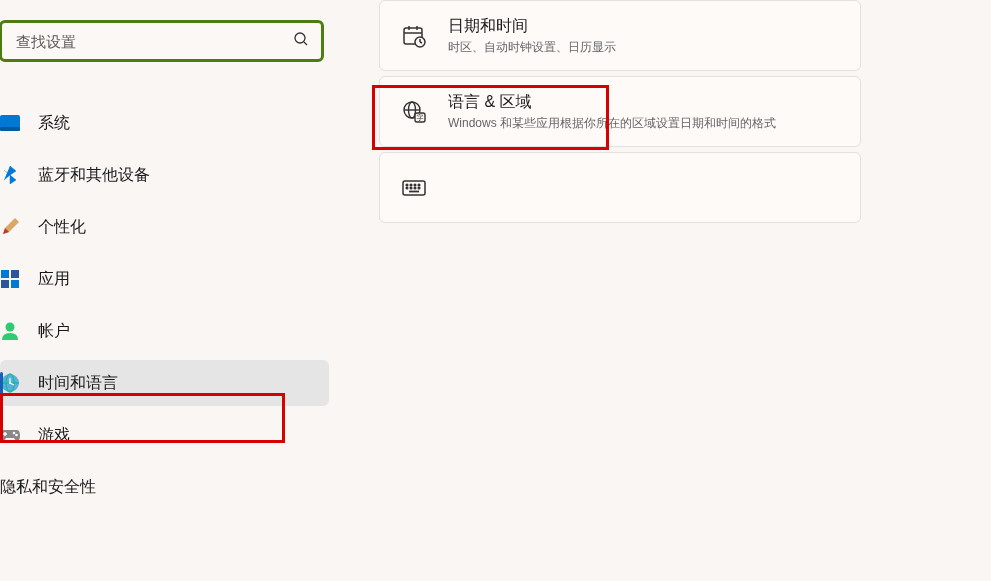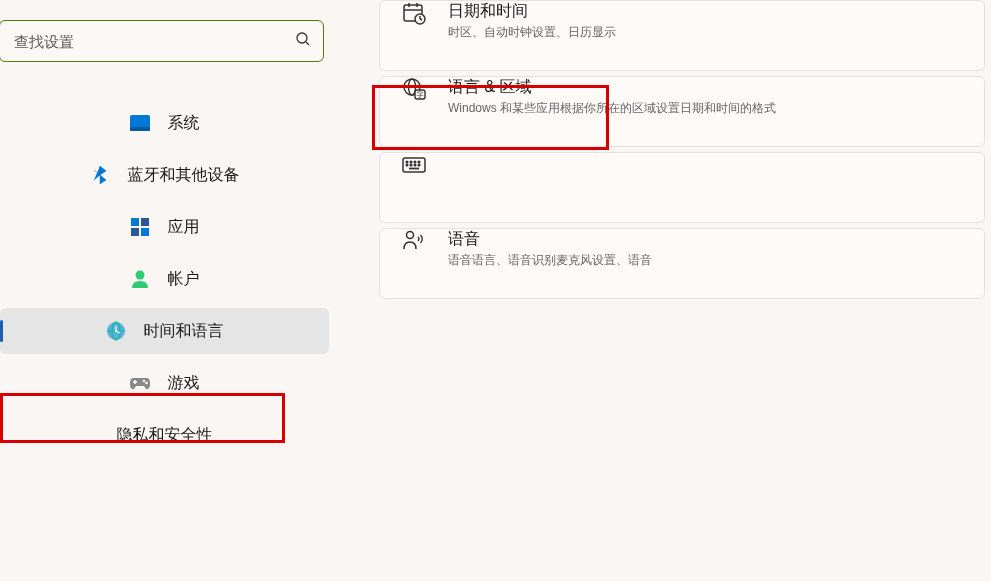--- a/index.html
+++ b/index.html
@@ -15,21 +15,21 @@
       overflow: hidden;
       display: flex;
     }
     .sidebar {
       width: 329px;
       padding-top: 20px;
     }
     .search-box {
       width: 325px;
       height: 42px;
-      border: 1px solid #4d7c0f;
+      border: 3px solid #4d7c0f;
       border-radius: 6px;
       background: #fcf8f5;
       display: flex;
       align-items: center;
       padding: 0 12px 0 14px;
       margin-bottom: 38px;
       margin-left: -1px;
     }
     .search-input {
       flex: 1;
@@ -49,21 +49,20 @@
       list-style: none;
     }
     .nav-item {
       display: flex;
       align-items: center;
       height: 46px;
       cursor: pointer;
       border-radius: 6px;
       margin-bottom: 6px;
       gap: 18px;
-      justify-content: center;
     }
     .nav-item.selected {
       background: #e5e5e5;
       position: relative;
     }
     .nav-item.selected::before {
       content: "";
       position: absolute;
       left: 0;
       top: 12px;
@@ -88,25 +87,25 @@
       padding-left: 50px;
       padding-top: 0px;
     }
     .tile {
       background: #fdfaf7;
       border: 1px solid #e6e1dd;
       border-radius: 6px;
       height: 71px;
       margin-bottom: 5px;
       display: flex;
-      align-items: flex-start;
+      align-items: center;
       padding: 0 15px 0 22px;
       gap: 22px;
       cursor: pointer;
-      width: 606px;
+      width: 482px;
     }
     .tile-icon {
       width: 24px;
       height: 24px;
       display: flex;
       align-items: center;
       justify-content: center;
       color: #333;
     }
     .tile-content {
@@ -164,20 +163,29 @@
       </span>
       <span class="nav-label">系统</span>
     </li>
     <li class="nav-item">
       <span class="nav-icon">
         <svg width="14" height="18" viewBox="0 0 14 18">
             <path d="M7 0 L13 5 L7 9 L13 14 L7 18 L7 9 L1 14 M7 9 L1 4 M7 0 L7 9" fill="#0078d4" stroke="#0078d4" stroke-width="0.5"></path>
           </svg>
       </span>
       <span class="nav-label">蓝牙和其他设备</span>
+    </li>
+    <li class="nav-item">
+      <span class="nav-icon">
+        <svg width="18" height="18" viewBox="0 0 18 18">
+            <path d="M2 16 L4 10 L14 0 L18 4 L8 14 Z" fill="#d9a866"></path>
+            <path d="M2 16 L4 10 L8 14 Z" fill="#c0392b"></path>
+          </svg>
+      </span>
+      <span class="nav-label">个性化</span>
     </li>
     <li class="nav-item">
       <span class="nav-icon">
         <svg width="18" height="18" viewBox="0 0 18 18">
             <rect x="0" y="0" width="8" height="8" fill="#0078d4"></rect>
             <rect x="10" y="0" width="8" height="8" fill="#2b579a"></rect>
             <rect x="0" y="10" width="8" height="8" fill="#2b579a"></rect>
             <rect x="10" y="10" width="8" height="8" fill="#0078d4"></rect>
           </svg>
       </span>
@@ -271,30 +279,16 @@
           <circle cx="9" cy="8" r="0.8" fill="#333"></circle>
           <circle cx="13" cy="8" r="0.8" fill="#333"></circle>
           <circle cx="17" cy="8" r="0.8" fill="#333"></circle>
           <line x1="7" y1="11.5" x2="17" y2="11.5" stroke-width="1.8"></line>
         </svg>
     </span>
     <div class="tile-content">
     </div>
   </div>
 
-  <div class="tile">
-    <span class="tile-icon">
-      <svg width="24" height="22" viewBox="0 0 24 22" fill="none" stroke="#333" stroke-width="1.5">
-          <circle cx="8" cy="5" r="3.5"></circle>
-          <path d="M2 19 Q2 12 8 12 Q14 12 14 19"></path>
-          <path d="M16 7 Q18 9 16 11" stroke-width="1.3"></path>
-          <path d="M18.5 5 Q22 9 18.5 13" stroke-width="1.3"></path>
-        </svg>
-    </span>
-    <div class="tile-content">
-      <div class="tile-title">语音</div>
-      <div class="tile-desc">语音语言、语音识别麦克风设置、语音</div>
-    </div>
-  </div>
 </div>
 
 <div class="highlight-box-main"></div>
 <div class="highlight-box-sidebar"></div>
 
 </body></html>

